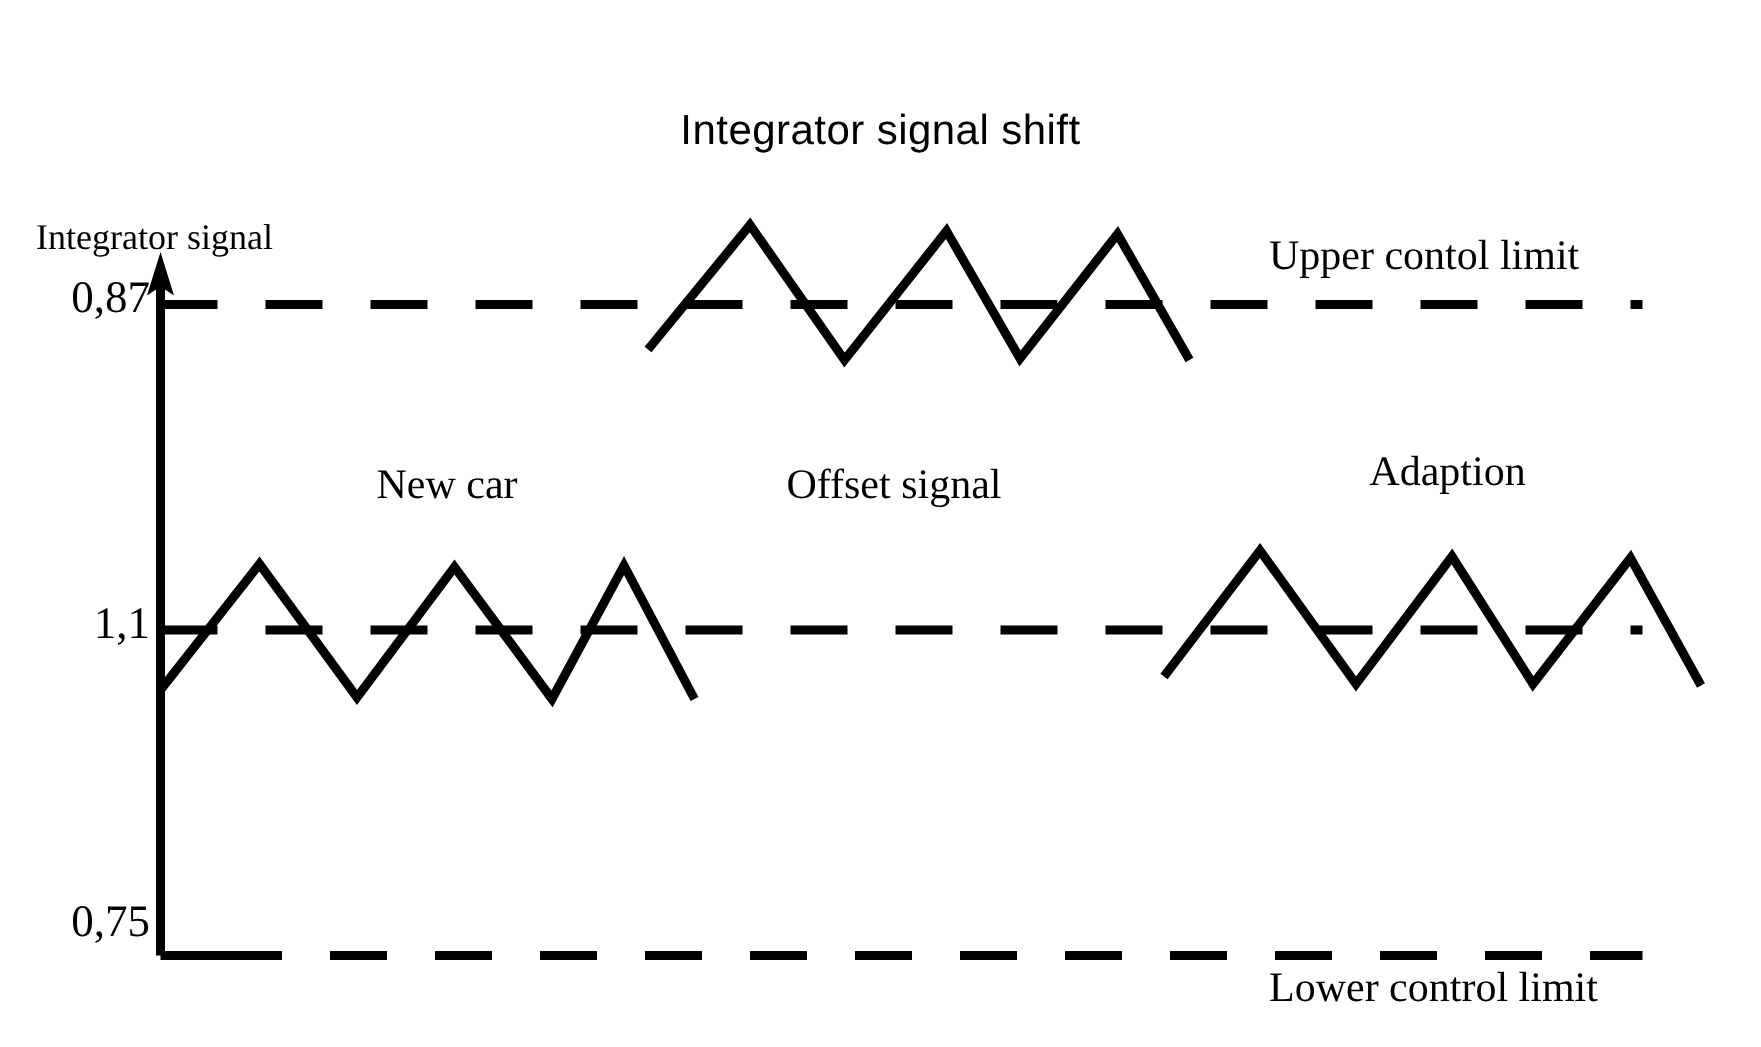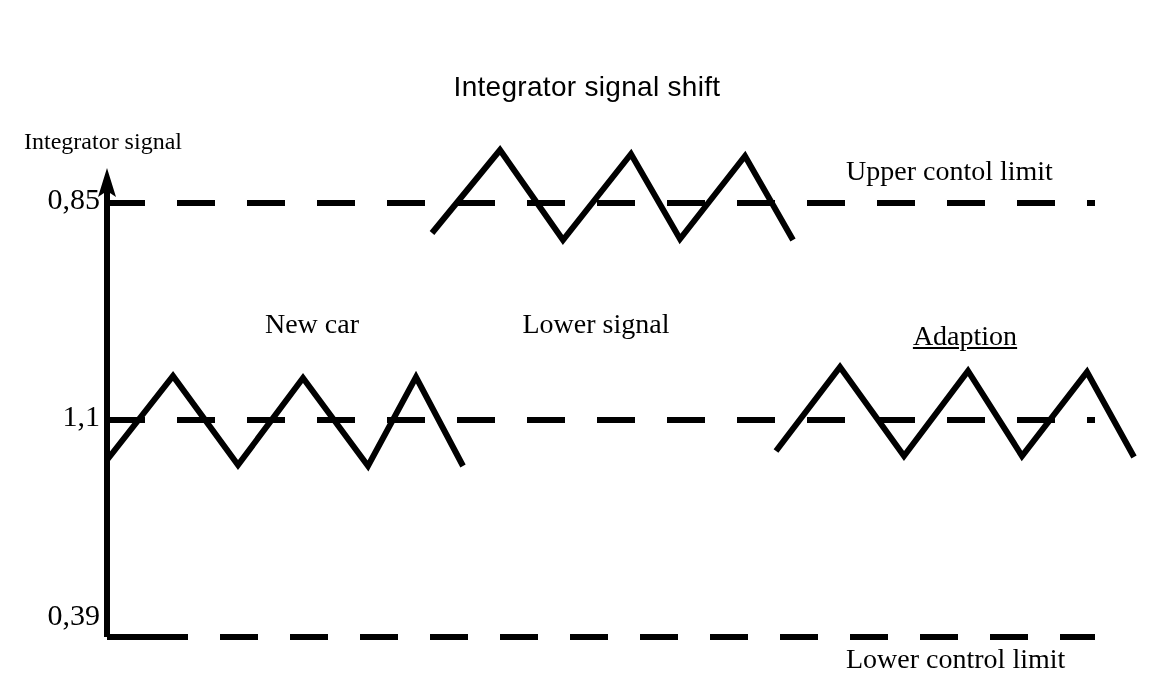--- a/index.html
+++ b/index.html
@@ -30,21 +30,21 @@
     text-align: center;
     font-family: "Liberation Sans", "DejaVu Sans", sans-serif;
     font-size: 28px;
     color: #000000;
     letter-spacing: 0.3px;
     margin-top: 24px;
   }
   .axis-title {
     position: absolute;
     left: 24px;
-    top: 128px;
+    top: 146px;
     font-size: 24px;
     color: #000000;
     white-space: nowrap;
   }
   .tick-label {
     position: absolute;
     text-align: right;
     font-size: 30px;
     color: #000000;
     white-space: nowrap;
@@ -52,23 +52,23 @@
   .tick-125 { left: 12px; top: 182px; width: 88px; }
   .tick-10  { left: 12px; top: 399px; width: 88px; }
   .tick-075 { left: 12px; top: 598px; width: 88px; }
   .annot {
     position: absolute;
     font-size: 28px;
     color: #000000;
     white-space: nowrap;
     text-align: center;
   }
-  .annot-new-car      { left: 202px; top: 308px; width: 220px; }
+  .annot-new-car      { left: 188px; top: 308px; width: 220px; }
   .annot-offset       { left: 486px; top: 308px; width: 220px; }
-  .annot-adaption     { left: 855px; top: 320px; width: 220px; text-decoration: underline; }
+  .annot-adaption     { left: 855px; top: 299px; width: 220px; }
   .annot-upper-limit  { left: 846px; top: 155px; text-align: left; }
   .annot-lower-limit  { left: 846px; top: 643px; text-align: right; }
 </style>
 </head>
 <body>
 
 <div id="page">
 
   <svg id="chart-svg" viewBox="0 0 1174 698" xmlns="http://www.w3.org/2000/svg">
 
@@ -88,24 +88,24 @@
       <polyline points="107,460 173,376 238,465 303,378 368,466 416,377 463,466"></polyline>
       <polyline points="432,233 500,150 563,240 631,154 680,239 745,156 793,240"></polyline>
       <polyline points="776,451 840,367 904,456 968,371 1022,456 1087,372 1134,457"></polyline>
     </g>
   </svg>
 
   <div class="chart-title">Integrator signal shift</div>
 
   <div class="axis-title">Integrator signal</div>
 
-  <div class="tick-label tick-125">0,85</div>
+  <div class="tick-label tick-125">0,87</div>
   <div class="tick-label tick-10">1,1</div>
-  <div class="tick-label tick-075">0,39</div>
+  <div class="tick-label tick-075">0,75</div>
 
   <div class="annot annot-new-car">New car</div>
-  <div class="annot annot-offset">Lower signal</div>
+  <div class="annot annot-offset">Offset signal</div>
   <div class="annot annot-adaption">Adaption</div>
 
   <div class="annot annot-upper-limit">Upper contol limit</div>
   <div class="annot annot-lower-limit">Lower control limit</div>
 
 </div>
 
 </body></html>

